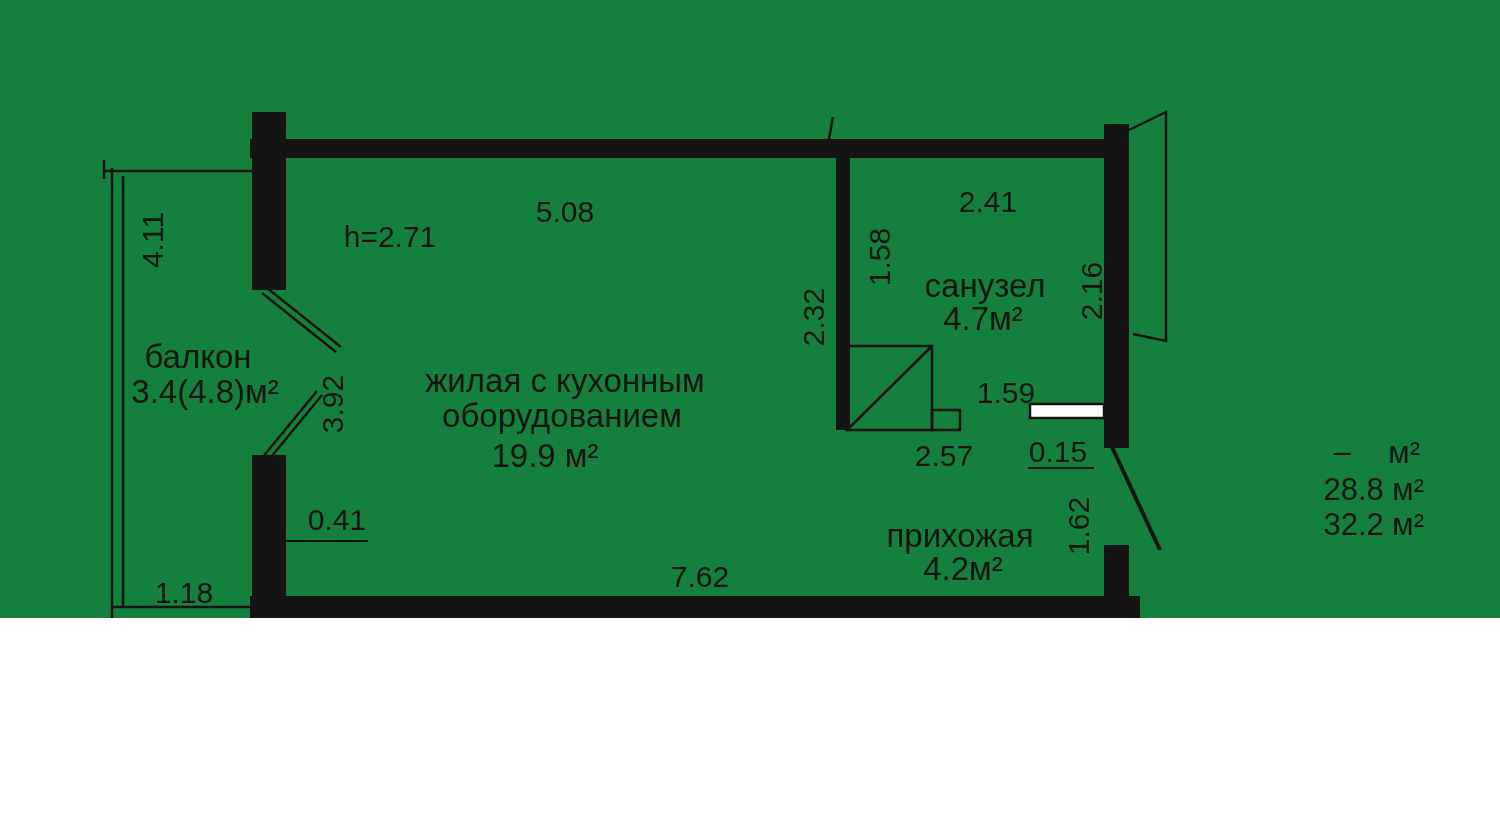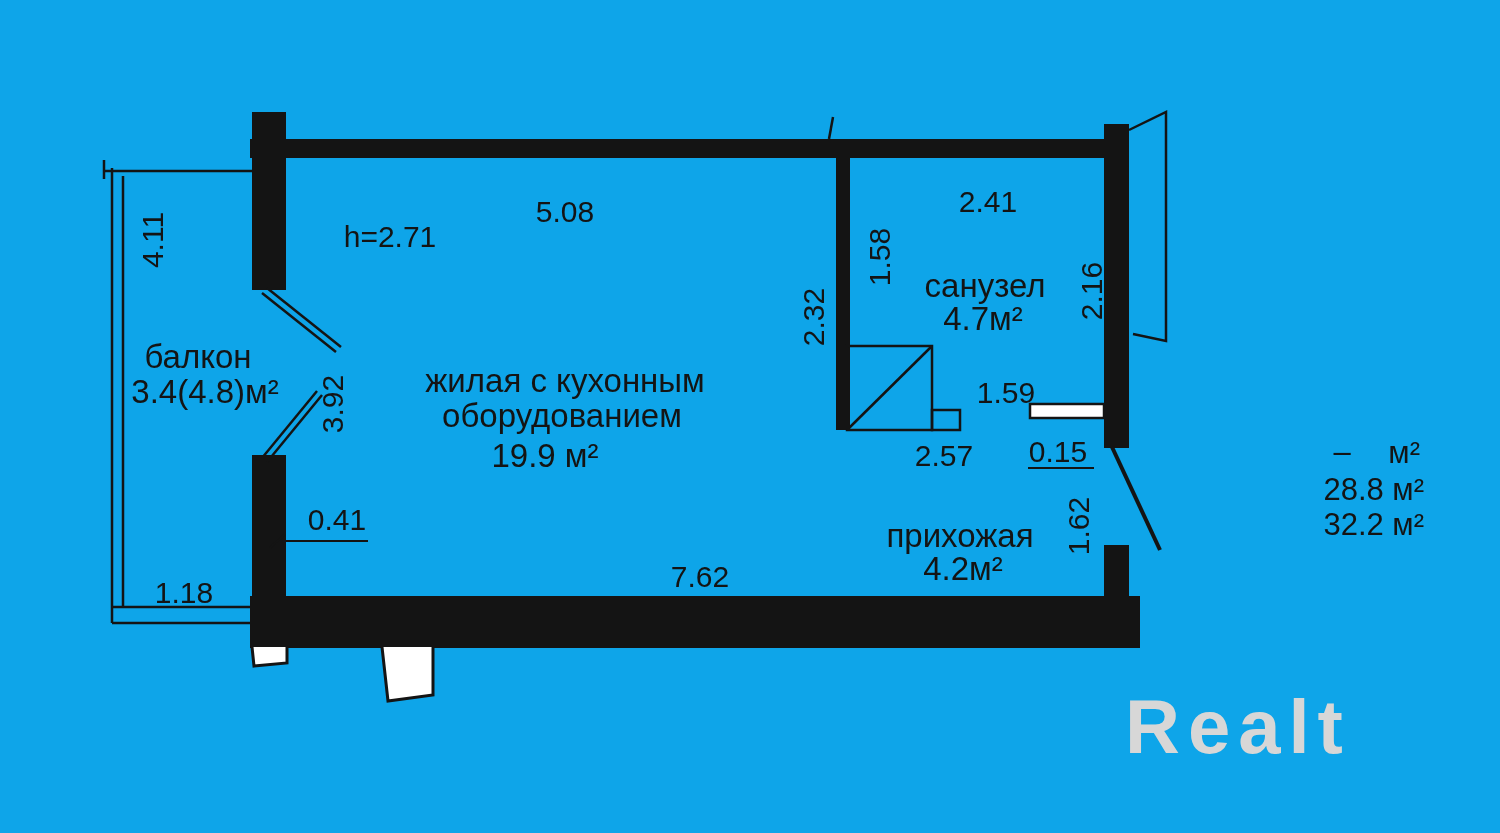--- a/index.html
+++ b/index.html
@@ -1,19 +1,19 @@
 <!DOCTYPE html>
 <html><head>
 <meta charset="utf-8">
 <style>
   html,body{margin:0;padding:0;background:#fff;}
   .canvas{
     position:relative;
-    width:1500px;height:833px;
-    background:#0ea5e9;
+    width:1500px;height:618px;
+    background:#15803d;
     font-family:"Liberation Sans", sans-serif;
     overflow:hidden;
   }
   svg{position:absolute;left:0;top:0;}
   .lbl{font-size:30px;fill:#141414;}
   .room{font-size:33px;fill:#141414;}
   .sum{font-size:31px;fill:#141414;}
   .wm{font-size:76px;font-weight:bold;fill:#d7d7d7;letter-spacing:8px;}
 </style>
 </head>

